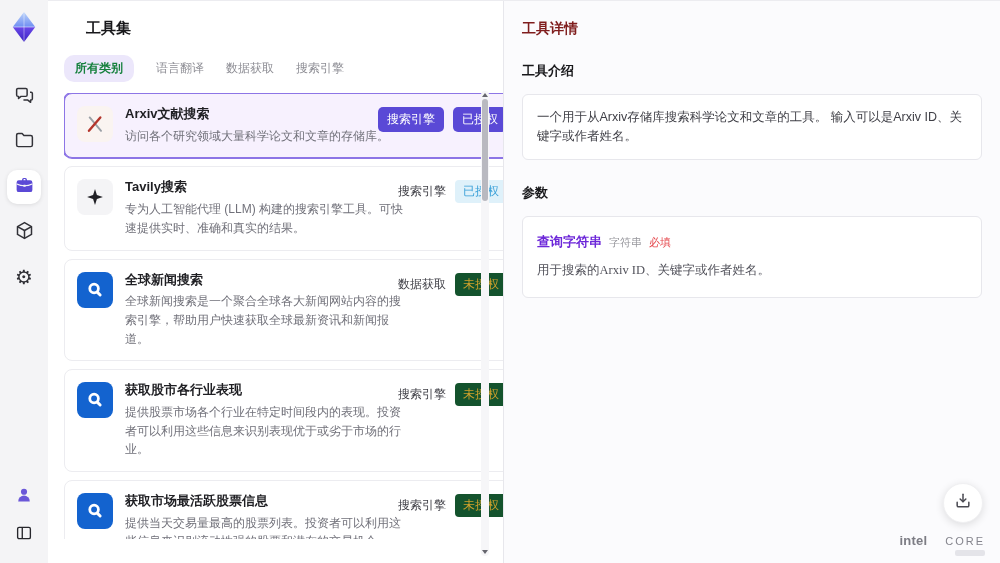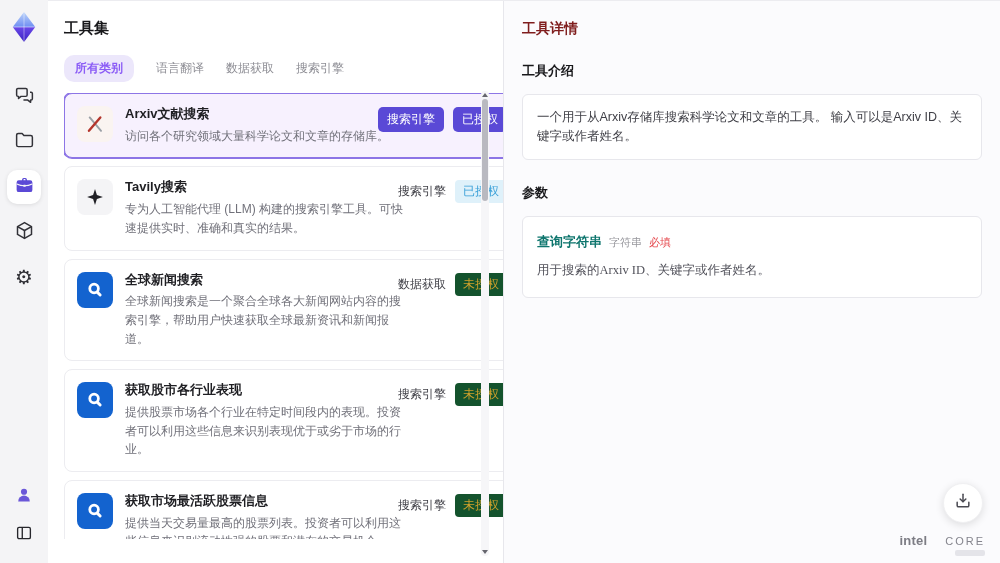--- a/index.html
+++ b/index.html
@@ -15,24 +15,24 @@
   .nav-item { width:34px; height:34px; border-radius:10px; display:flex; align-items:center;
     justify-content:center; cursor:pointer; }
   .nav-item.active { background:#fff; box-shadow:0 1px 4px rgba(0,0,0,.10); }
   .nav-item .glyph { font-size:20px; color:#2f2f35; line-height:1; font-family:"DejaVu Sans",sans-serif; }
   .rail-bottom { margin-top:auto; display:flex; flex-direction:column; align-items:center; gap:10px;
     padding-bottom:14px; }
 
   
   .main { flex:1; display:flex; border-top:1px solid #ececf0; }
   .list-col { width:455px; flex:none; position:relative; padding:18px 0 0 16px; }
-  .page-title { font-size:15px; font-weight:bold; color:#18181b; }
+  .page-title { font-size:15px; font-weight:bold; color:#18181b;margin-left:22px; }
   .tabs { display:flex; align-items:center; gap:22px; margin-top:17px; font-size:12px; }
   .tab { color:#8e8e95; cursor:pointer; white-space:nowrap; }
-  .tab.active { background:#ece7fb; color:#8b5cf6; font-weight:bold; padding:5px 11px; border-radius:10px; }
+  .tab.active { background:#ece7fb; color:#15803d; font-weight:bold; padding:5px 11px; border-radius:10px; }
   .cards { margin-top:11px; width:456px; height:446px; overflow:hidden; }
   .card { position:relative; display:flex; gap:12px; background:#fff; border:1px solid #ececf0;
     border-radius:8px; padding:12px; margin-bottom:8px; cursor:pointer; }
   .card.selected { background:#f7f1fe; border-color:#8d75e6; box-shadow:0 0 0 1px #8d75e6; }
   .tool-icon { width:36px; height:36px; border-radius:8px; flex:none; display:flex;
     align-items:center; justify-content:center; background:#f4f4f6; }
   .tool-icon.arxiv { background:#faf4f1; }
   .tool-icon.blue { background:#1363cf; }
   .tool-text { max-width:278px; }
   .tool-name { font-size:13px; font-weight:bold; color:#1f1f23; line-height:1.3; }
@@ -56,21 +56,21 @@
 
   
   .detail { flex:1; background:#fbfbfd; border-left:1px solid #e7e7ec; padding:19px 18px 0 18px;
     position:relative; }
   .detail-title { font-size:14px; font-weight:bold; color:#7f1d1d; }
   .section-h { font-size:13px; font-weight:bold; color:#18181b; margin-top:24px; }
   .info-box { margin-top:14px; background:#fff; border:1px solid #e7e7ec; border-radius:6px;
     padding:13px 14px; font-size:12.5px; color:#3f3f46; line-height:1.5; }
   .param-row { padding:2px 0 4px 0; }
   .param-head { display:flex; align-items:baseline; gap:7px; }
-  .param-name { font-size:13px; font-weight:bold; color:#0f766e; }
+  .param-name { font-size:13px; font-weight:bold; color:#6d28d9; }
   .param-type { font-size:11px; color:#96969c; }
   .param-req { font-size:11px; color:#e5484d; }
   .param-desc { margin-top:10px; font-size:12.5px; color:#52525b;font-family:Liberation Serif, serif; }
 
   
   .fab { position:absolute; right:17px; bottom:40px; width:40px; height:40px; border-radius:50%;
     background:#fff; border:1px solid #f0f0f2; box-shadow:0 2px 8px rgba(0,0,0,.12);
     display:flex; align-items:center; justify-content:center; cursor:pointer; }
   .intel { position:absolute; right:15px; bottom:7px; text-align:right; line-height:1; }
   .intel-line { display:flex; align-items:flex-end; gap:18px; justify-content:flex-end; }

